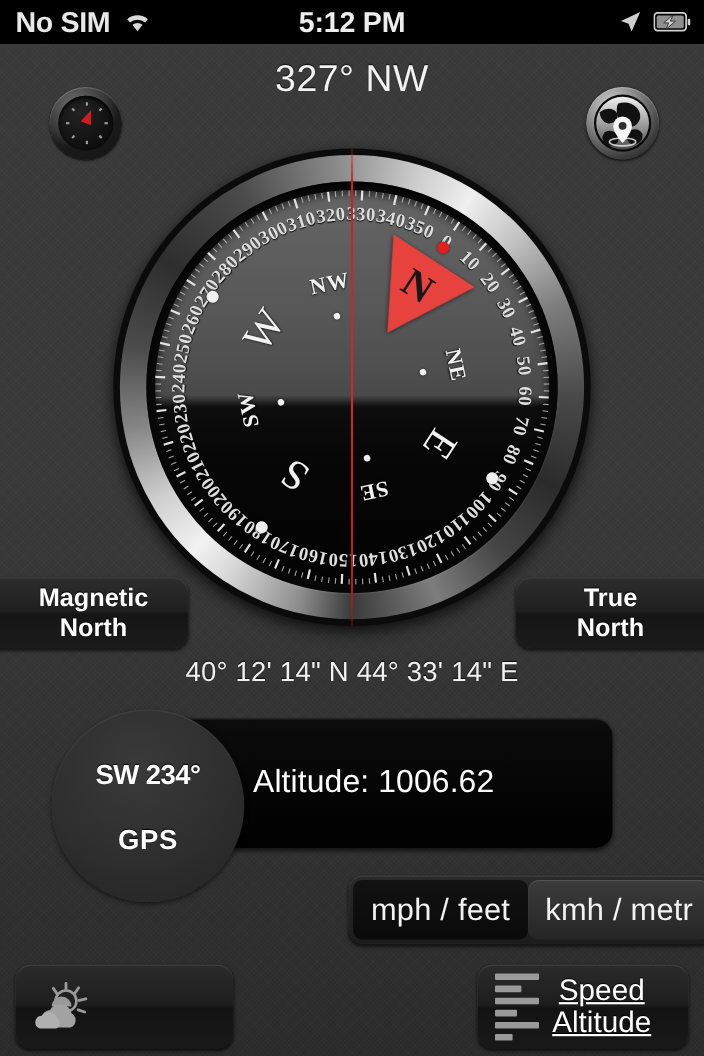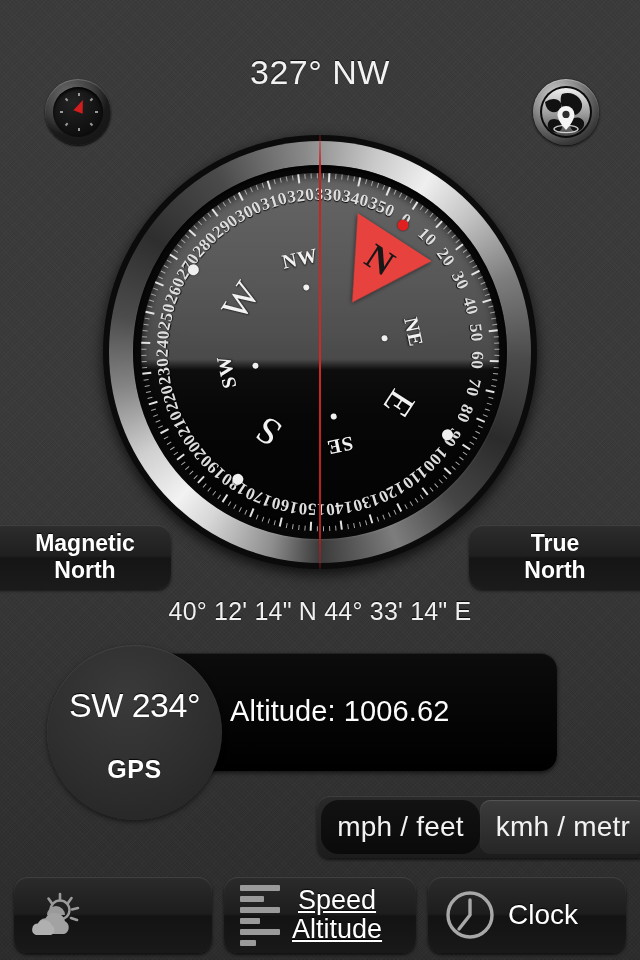--- a/index.html
+++ b/index.html
@@ -337,22 +337,22 @@
     background: radial-gradient(circle at 45% 30%, #3a3a3a 0%, #2e2e2e 55%, #232323 100%);
     box-shadow: 0 2px 5px rgba(0,0,0,0.55), inset 0 1px 1px rgba(255,255,255,0.08);
     display: flex;
     flex-direction: column;
     align-items: center;
     justify-content: center;
     z-index: 32;
   }
   .gps-heading {
     color: #fff;
-    font-size: 34px;
-    font-weight: normal;
+    font-size: 25px;
+    font-weight: bold;
     letter-spacing: -0.5px;
     text-shadow: 0 -1px 1px rgba(0,0,0,0.9);
     margin-top: 4px;
   }
   .gps-label {
     color: #fff;
     font-size: 25px;
     font-weight: bold;
     letter-spacing: 0.5px;
     margin-top: 30px;
@@ -402,21 +402,21 @@
     letter-spacing: 0.2px;
     white-space: nowrap;
   }
   .unit-seg.on {
     background: linear-gradient(180deg, #3b3b3b 0%, #262626 100%);
     border-radius: 10px;
     box-shadow: inset 0 1px 1px rgba(255,255,255,0.14);
   }
   .unit-seg.off {
     background: linear-gradient(180deg, #121212 0%, #0a0a0a 100%);
-    border-radius: 18px;
+    border-radius: 8px;
   }
 
   
   .toolbar {
     position: absolute;
     left: 0; top: 874px;
     width: 640px; height: 82px;
     display: flex;
     align-items: center;
     justify-content: space-between;
@@ -451,20 +451,47 @@
     height: 6px;
     background: #9a9a9a;
     border-radius: 1px;
   }
 </style>
 </head>
 <body>
 
 <div id="app">
 
+  <div class="statusbar">
+    <div class="sb-left">
+      <span class="sb-carrier">No SIM</span>
+      <span>
+        <svg class="icon-svg" width="26" height="20" viewBox="0 0 26 20">
+          <path d="M13 18.5 L8.4 12.6 a7.6 7.6 0 0 1 9.2 0 Z" fill="#d9d9d9"></path>
+          <path d="M3.6 7.4 A14.6 14.6 0 0 1 22.4 7.4 l-2.5 3.1 a10.8 10.8 0 0 0 -13.8 0 Z" fill="#d9d9d9"></path>
+        </svg>
+      </span>
+    </div>
+    <div class="sb-time">5:12 PM</div>
+    <div class="sb-right">
+      <span>
+        <svg class="icon-svg" width="22" height="22" viewBox="0 0 22 22">
+          <path d="M20 2 L2.5 10.2 L9.4 12.6 L12.2 19.6 Z" fill="#cfcfcf"></path>
+        </svg>
+      </span>
+      <span>
+        <svg class="icon-svg" width="34" height="18" viewBox="0 0 34 18">
+          <rect x="0.8" y="0.8" width="29" height="16" rx="3" fill="none" stroke="#cfcfcf" stroke-width="1.6"></rect>
+          <rect x="3" y="3" width="24.6" height="11.6" rx="1.6" fill="#8f8f8f"></rect>
+          <rect x="31.2" y="6" width="2.4" height="6" rx="1" fill="#cfcfcf"></rect>
+          <path d="M18 2.4 L9.4 9.8 h4.4 l-2.2 5.8 L20 8.2 h-4.6 Z" fill="#cfcfcf" stroke="#2a2a2a" stroke-width="0.8"></path>
+        </svg>
+      </span>
+    </div>
+  </div>
 
   <div class="heading">327° NW</div>
 
   <div class="corner-btn left">
     <div class="mini-compass">
       <div class="mini-compass-face" id="mini-face">
         <div class="mc-needle"></div>
       <div class="mc-tick" style="transform: rotate(0deg) translateY(-19px);"></div>
           <div class="mc-tick" style="transform: rotate(45deg) translateY(-19px);"></div>
           <div class="mc-tick" style="transform: rotate(90deg) translateY(-19px);"></div>
@@ -808,25 +835,16 @@
         <i style="width:20px"></i>
         <i style="width:40px"></i>
         <i style="width:16px"></i>
       </span>
       <span class="tool-label two">
         <span>Speed</span><br>
         <span>Altitude</span>
       </span>
     </div>
 
-    <div class="tool-btn clock">
-      <span>
-        <svg class="icon-svg" width="52" height="52" viewBox="0 0 52 52">
-          <circle cx="26" cy="26" r="22" fill="none" stroke="#a8a8a8" stroke-width="3.4"></circle>
-          <path d="M26 11 L26 26 L15 40" fill="none" stroke="#a8a8a8" stroke-width="3.4" stroke-linecap="round" stroke-linejoin="round"></path>
-        </svg>
-      </span>
-      <span class="tool-label">Clock</span>
-    </div>
 
   </div>
 
 </div>
 
 </body></html>

